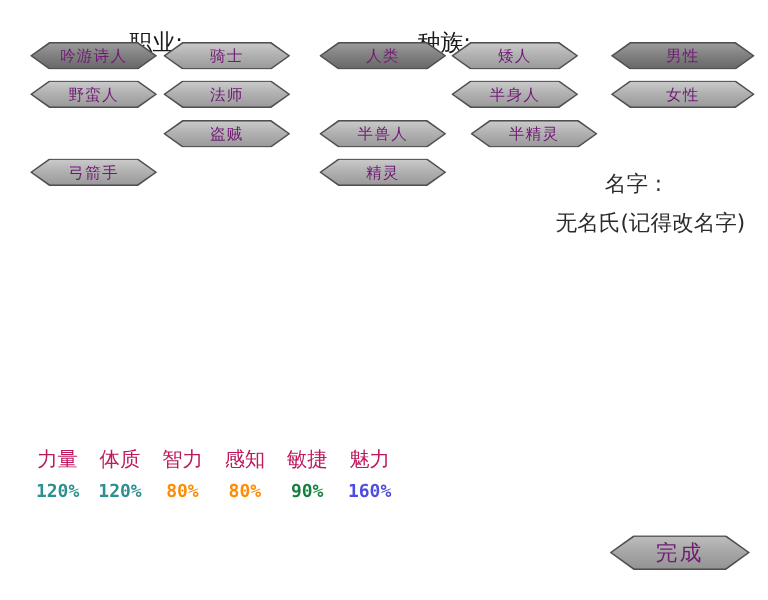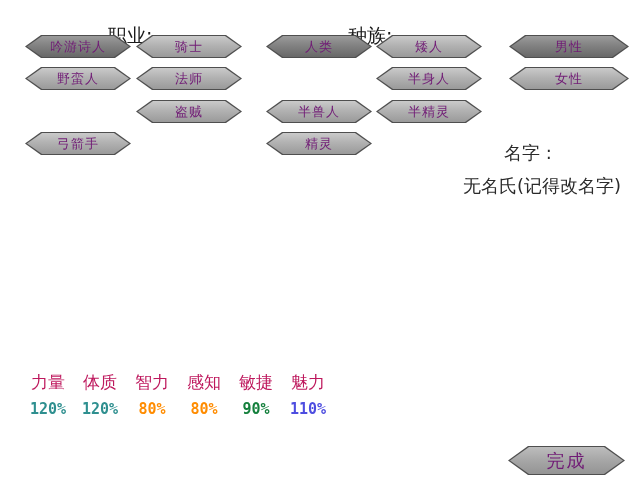--- a/index.html
+++ b/index.html
@@ -108,21 +108,21 @@
   <div class="hexbtn" style="left:376px;top:67px;">
     <i class="ho"></i>
       <i class="hi"></i>
     <span class="hl">半身人</span>
   </div>
   <div class="hexbtn" style="left:266px;top:100px;">
     <i class="ho"></i>
       <i class="hi"></i>
     <span class="hl">半兽人</span>
   </div>
-  <div class="hexbtn" style="left:376px;top:100px;">
+  <div class="hexbtn" style="left:392px;top:100px;">
     <i class="ho"></i>
       <i class="hi"></i>
     <span class="hl">半精灵</span>
   </div>
   <div class="hexbtn" style="left:266px;top:132px;">
     <i class="ho"></i>
       <i class="hi"></i>
     <span class="hl">精灵</span>
   </div>
 
@@ -156,21 +156,21 @@
     <div class="stat">
       <div class="sl">感知</div>
       <div class="sv" style="color: rgb(255, 140, 0);">80%</div>
     </div>
     <div class="stat">
       <div class="sl">敏捷</div>
       <div class="sv" style="color: #15803d;">90%</div>
     </div>
     <div class="stat">
       <div class="sl">魅力</div>
-      <div class="sv" style="color: rgb(77, 77, 224);">110%</div>
+      <div class="sv" style="color: rgb(77, 77, 224);">160%</div>
     </div>
   </div>
 
   <div class="hexbtn done-btn" style="left:508px;top:446px;">
     <i class="ho"></i>
       <i class="hi"></i>
     <span class="hl">完成</span>
   </div>
 
 </div>

